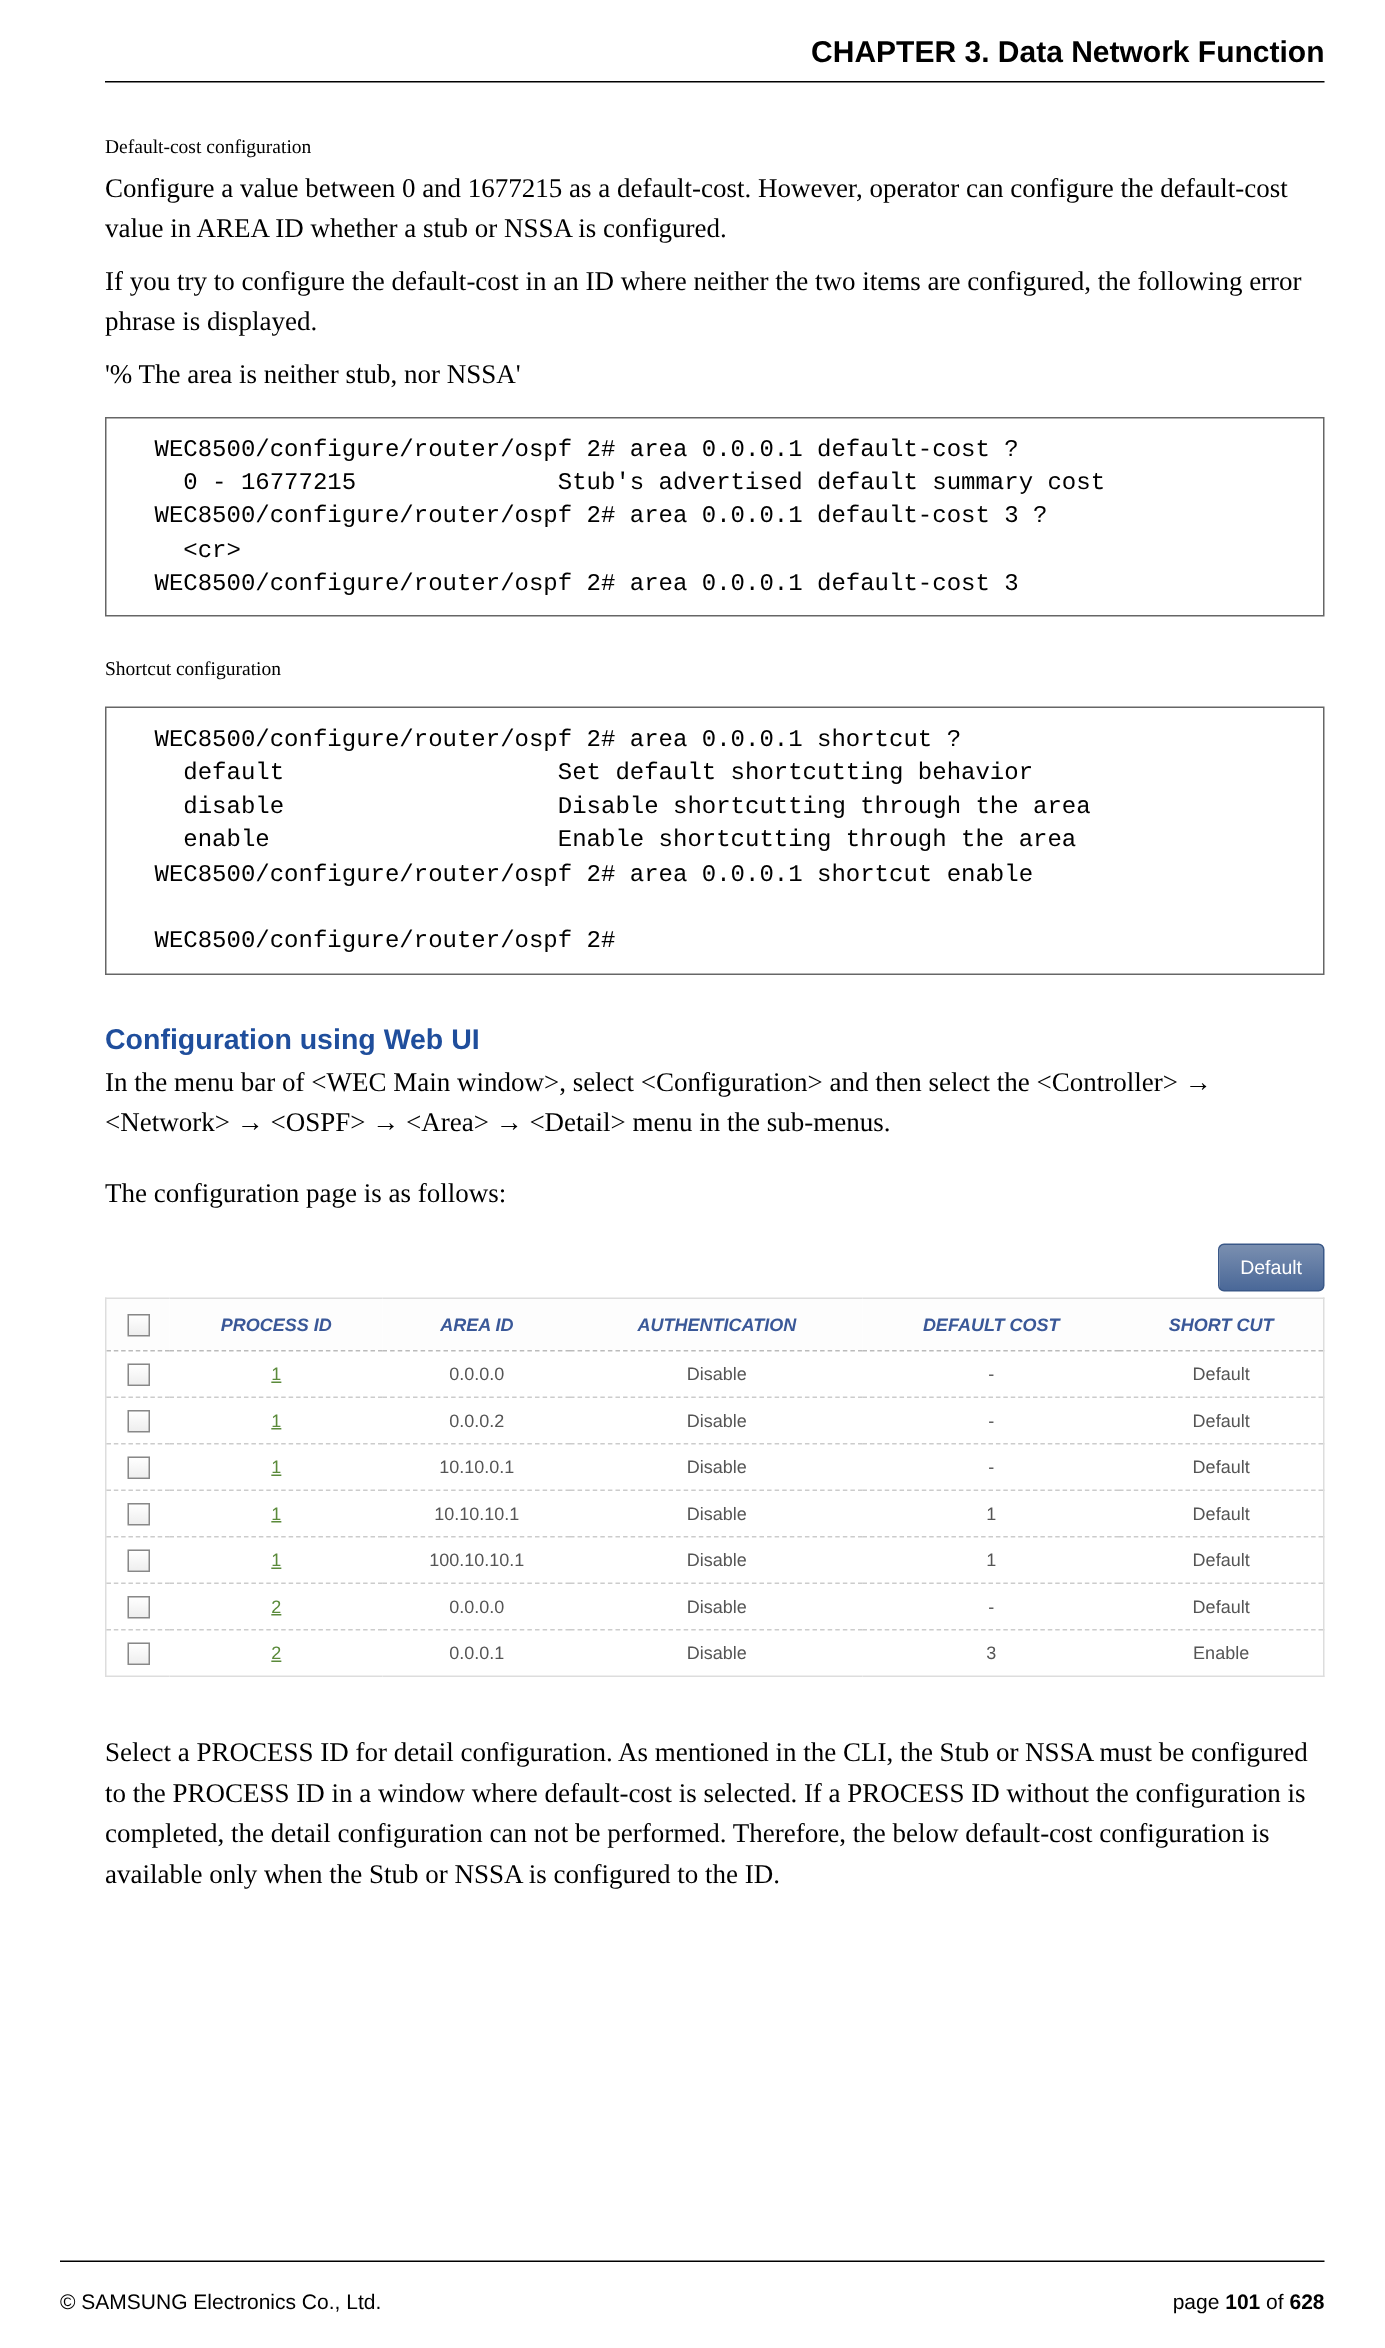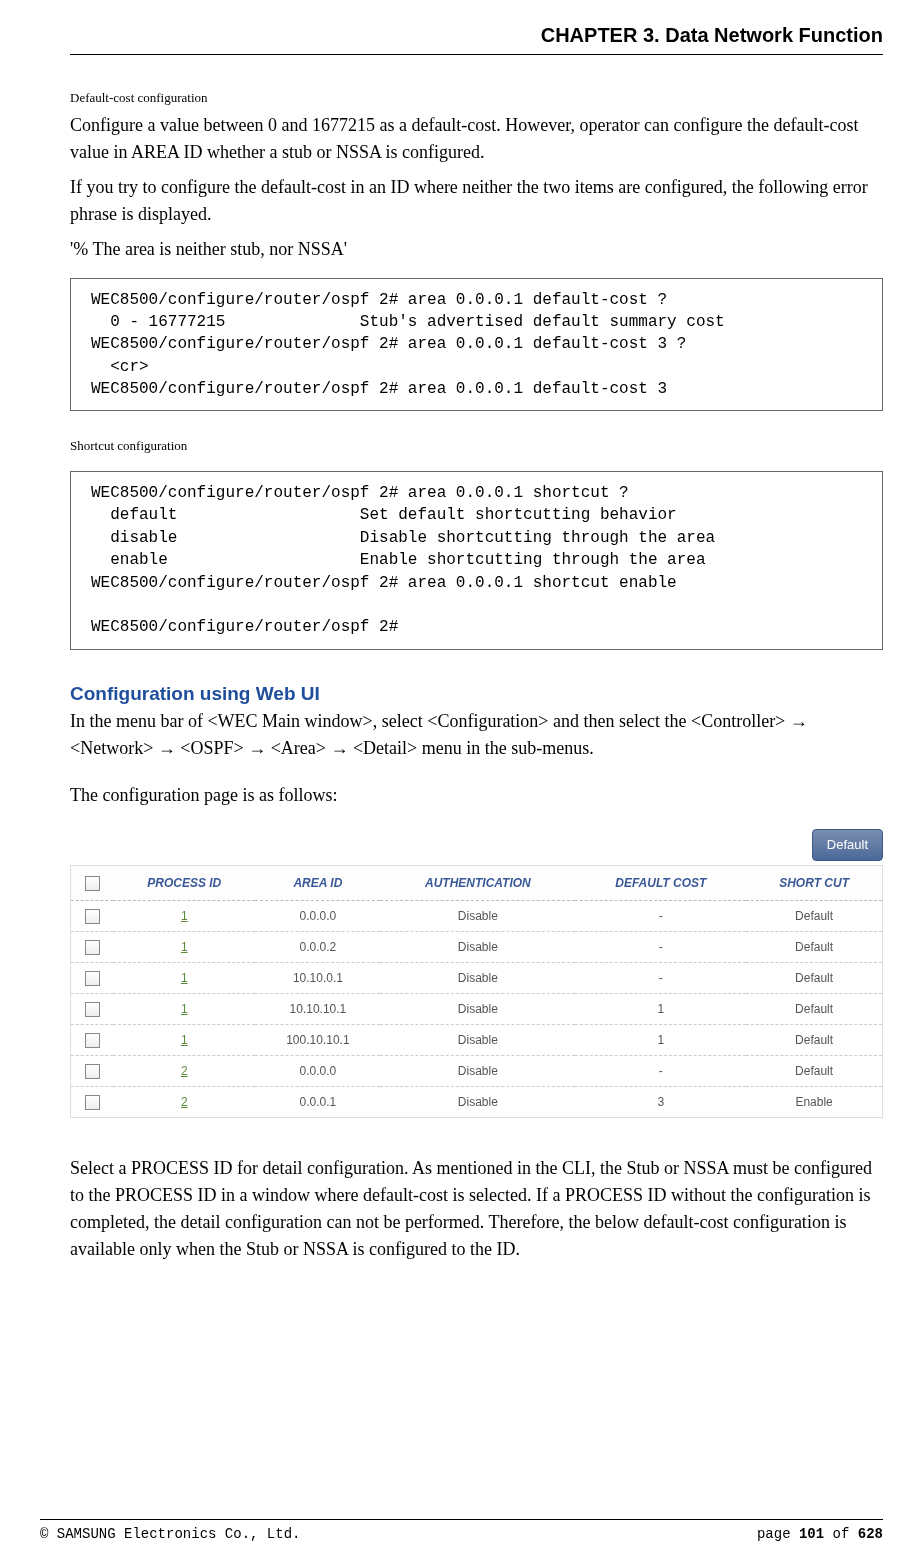--- a/index.html
+++ b/index.html
@@ -30,21 +30,21 @@
     .section-title {
       font-weight: normal;
       font-size: 13px;
       margin-bottom: 4px;
     }
     .body-text {
       margin-bottom: 8px;
     }
     .code-block {
       border: 1px solid #666;
-      padding: 10px 20px;
+      padding: 10px 32px;
       font-family: 'Courier New', monospace;
       font-size: 16px;
       white-space: pre;
       line-height: 1.4;
       margin: 15px 0 25px 0;
     }
     .blue-heading {
       color: #1f4e9c;
       font-family: Arial, sans-serif;
       font-weight: bold;
@@ -105,22 +105,22 @@
       border: 1px solid #888;
       background: linear-gradient(to bottom, #fff, #eee);
       vertical-align: middle;
     }
     .footer {
       position: absolute;
       bottom: 20px;
       left: 40px;
       right: 40px;
       border-top: 1.5px solid black;
-      padding-top: 4px;
-      font-family: Liberation Mono, monospace;
+      padding-top: 16px;
+      font-family: Liberation Sans, sans-serif;
       font-size: 14px;
       display: flex;
       justify-content: space-between;
     }
     .footer .page-num {
       font-weight: normal;
     }
     .footer .page-num .bold {
       font-weight: bold;
     }

